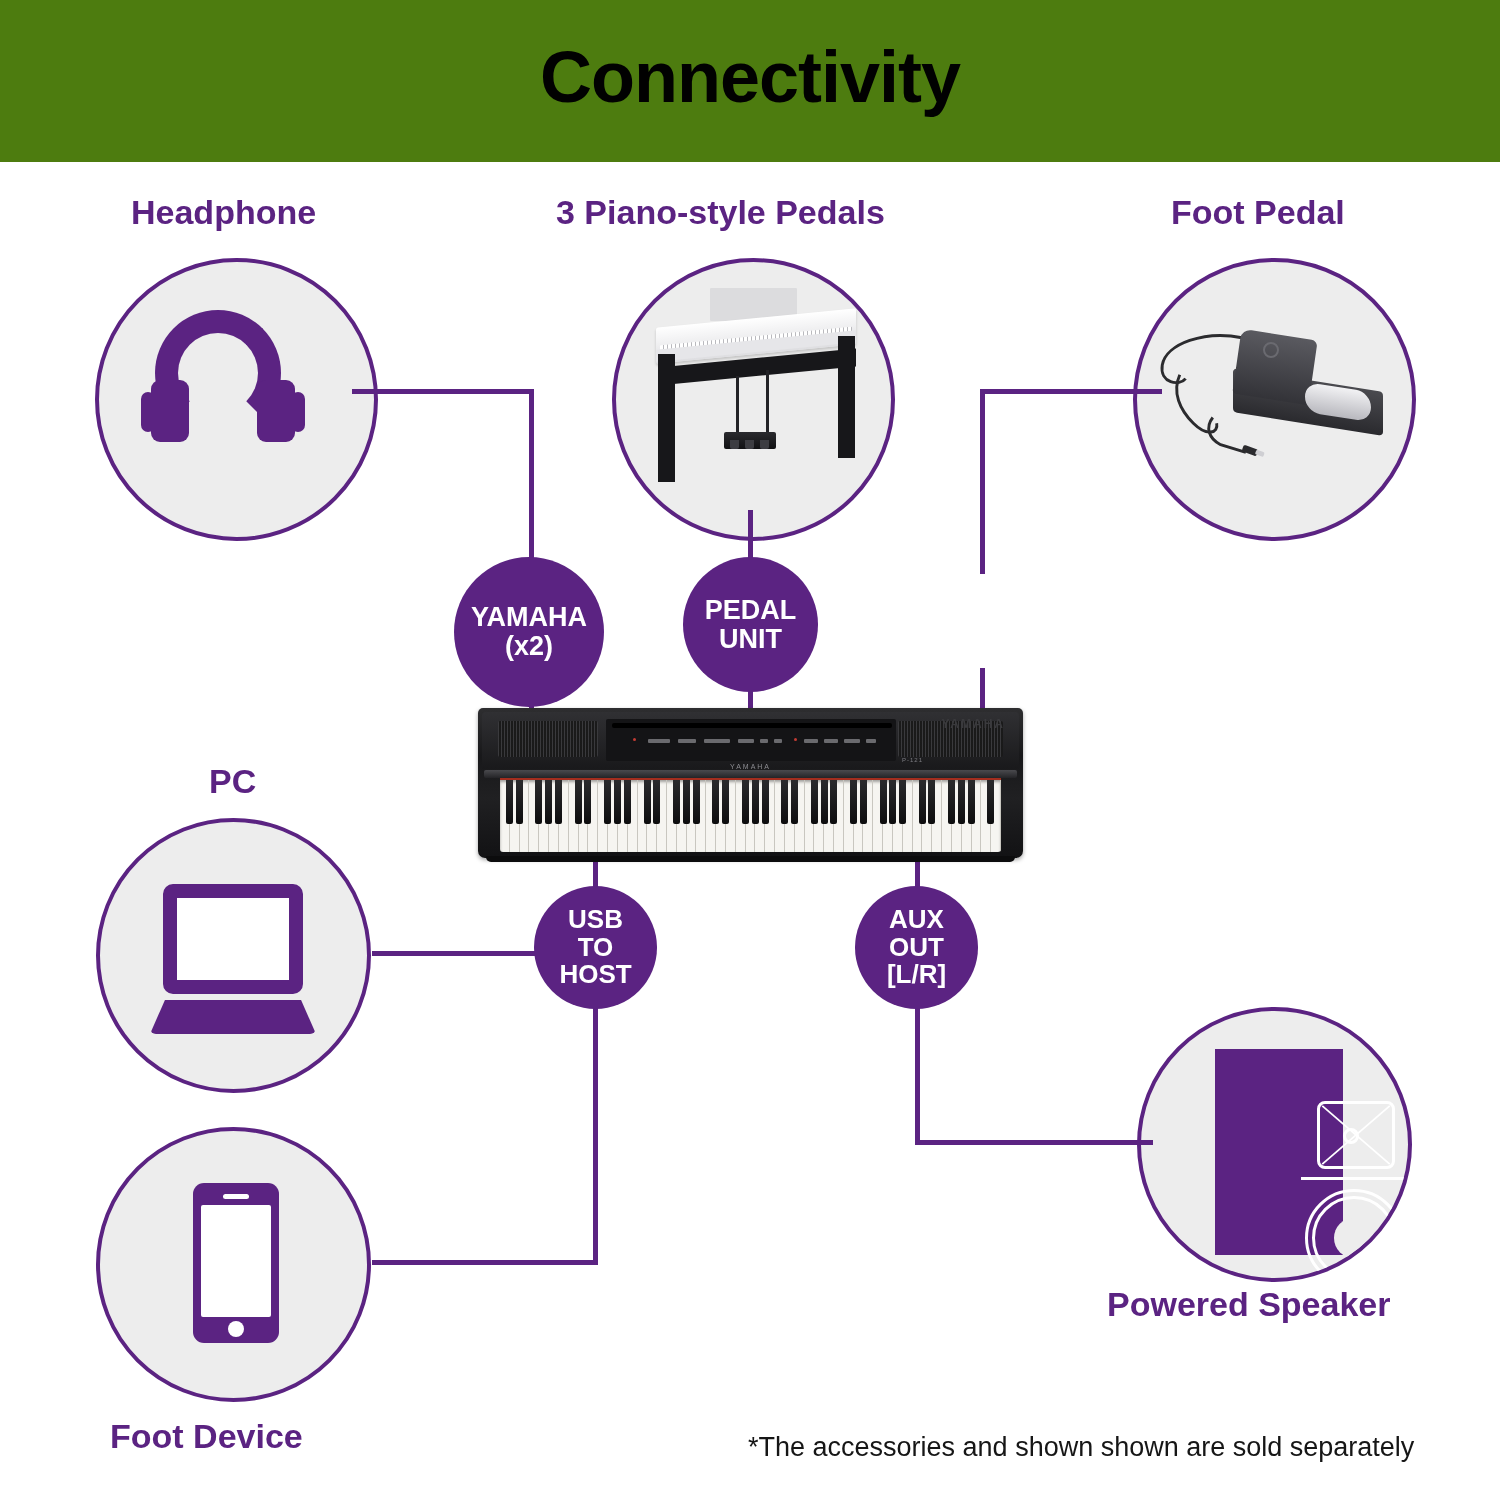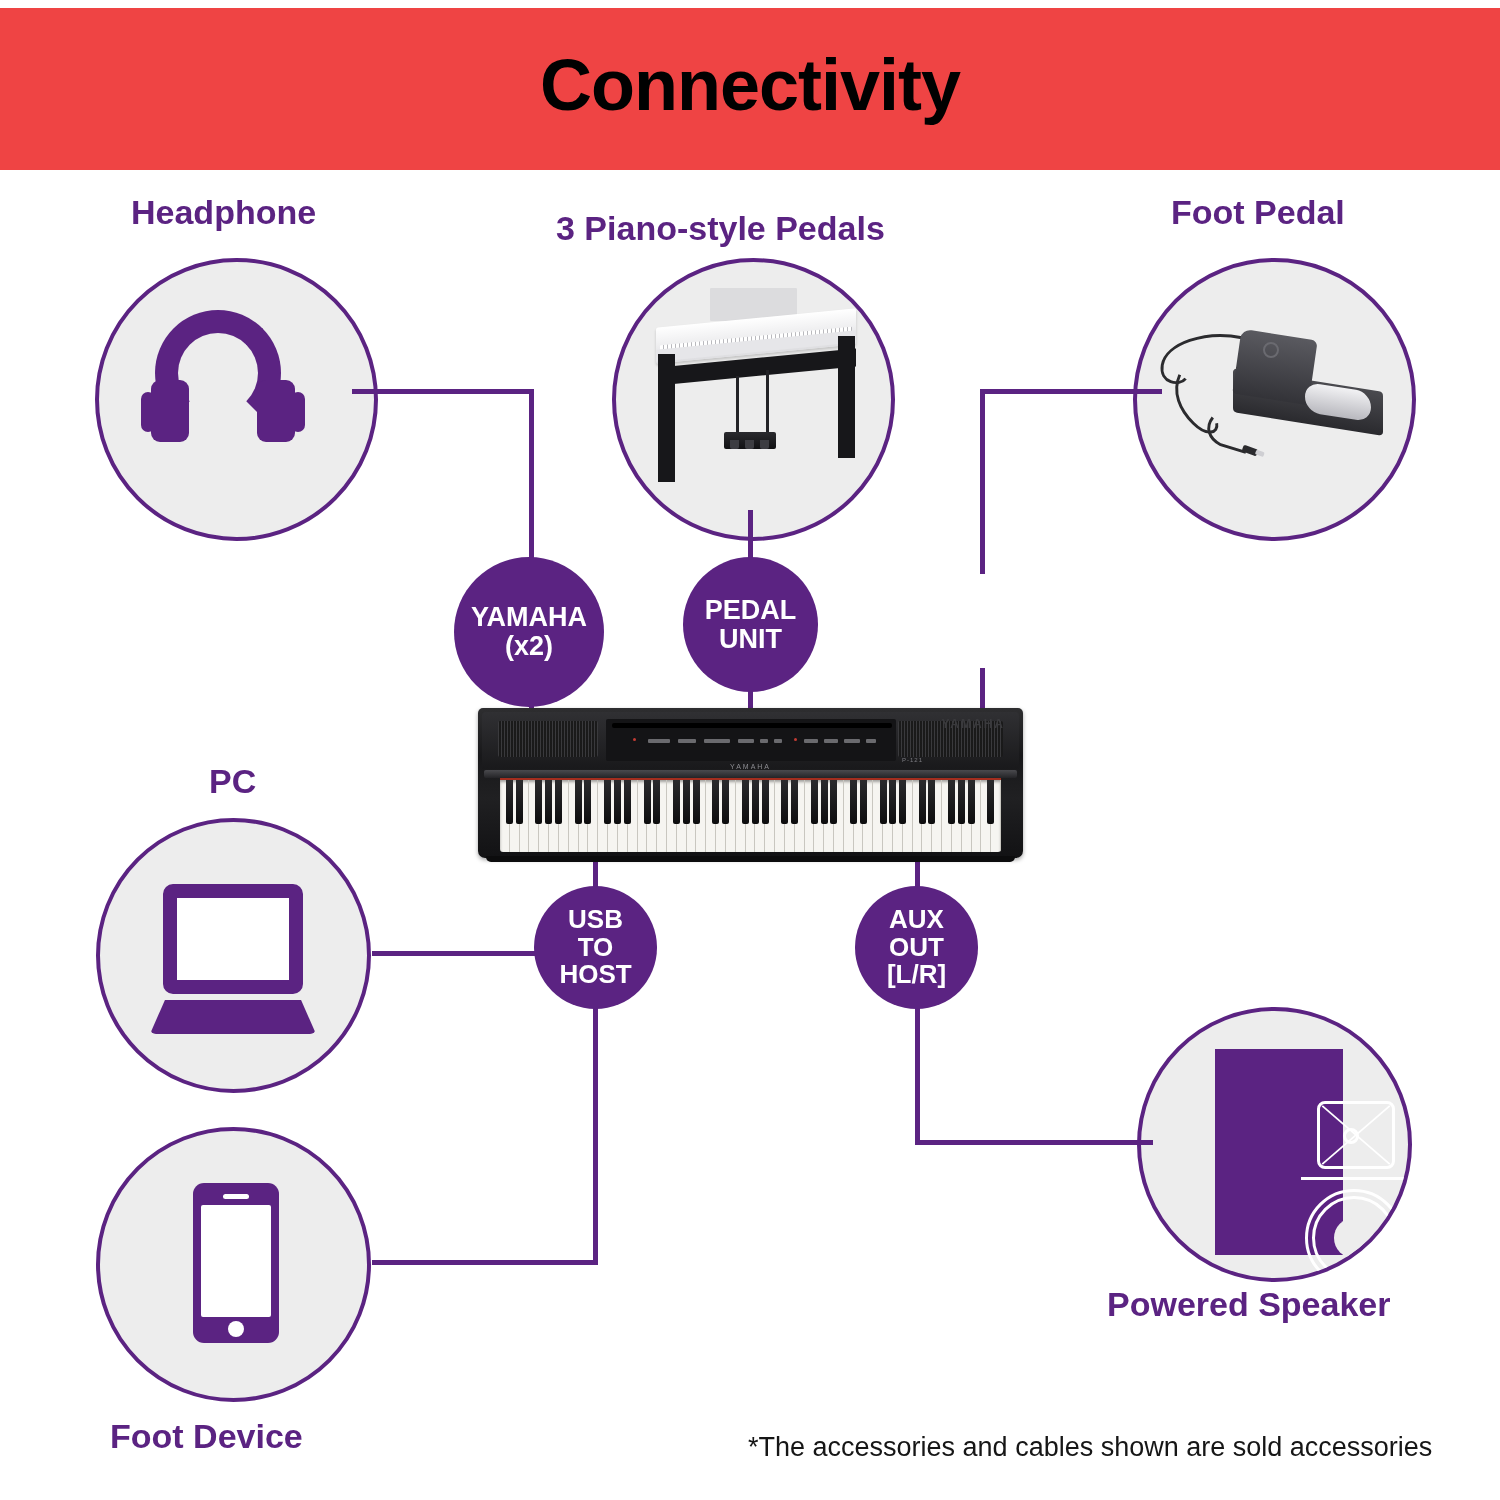--- a/index.html
+++ b/index.html
@@ -7,22 +7,22 @@
     width:1500px;height:1500px;
     background:#ffffff;
     font-family:"Liberation Sans", sans-serif;
     overflow:hidden;
     position:relative;
   }
   #stage{position:absolute;left:0;top:0;width:1500px;height:1500px;}
 
   
   .header{
-    position:absolute;left:0;top:8px;width:1500px;height:162px;
-    background:#ef4444;
+    position:absolute;left:0;top:0;width:1500px;height:162px;
+    background:#4d7c0f;
   }
   .header-title{
     position:absolute;left:0;top:36px;width:1500px;
     text-align:center;
     font-size:72px;font-weight:bold;color:#010101;
     letter-spacing:-1px;
     font-family:"Liberation Sans", sans-serif;
   }
 
   
@@ -288,21 +288,21 @@
   <div class="icon-circle" style="left:95px;top:258px;width:283px;height:283px;">
     <span>
       <span class="hp-band"></span>
       <span class="hp-pad l"></span>
       <span class="hp-pad r"></span>
       <span class="hp-cup l"></span>
       <span class="hp-cup r"></span>
     </span>
   </div>
 
-  <div class="node-label" style="left:556px;top:193px;margin-top:16px;">3 Piano-style Pedals</div>
+  <div class="node-label" style="left:556px;top:193px;">3 Piano-style Pedals</div>
   <div class="icon-circle" style="left:612px;top:258px;width:283px;height:283px;">
     <span class="pu">
       <span class="pu-score"></span>
       <span class="pu-piano">
           <span class="pu-keys"></span>
         </span>
       <span class="pu-piano-front"></span>
       <span class="pu-rail"></span>
       <span class="pu-leg l"></span>
       <span class="pu-leg r"></span>
@@ -513,15 +513,15 @@
         <span class="sp-hole"></span>
         <span class="sp-line"></span>
         <span class="sp-w1"></span>
         <span class="sp-w2"></span>
         <span class="sp-w3"></span>
       </span>
     </span>
   </div>
   <div class="node-label" style="left:1107px;top:1285px;">Powered Speaker</div>
 
-  <div class="footnote" style="left:748px;top:1432px;">*The accessories and cables shown are sold accessories</div>
+  <div class="footnote" style="left:748px;top:1432px;">*The accessories and shown shown are sold separately</div>
 
 </div>
 
 </body></html>

